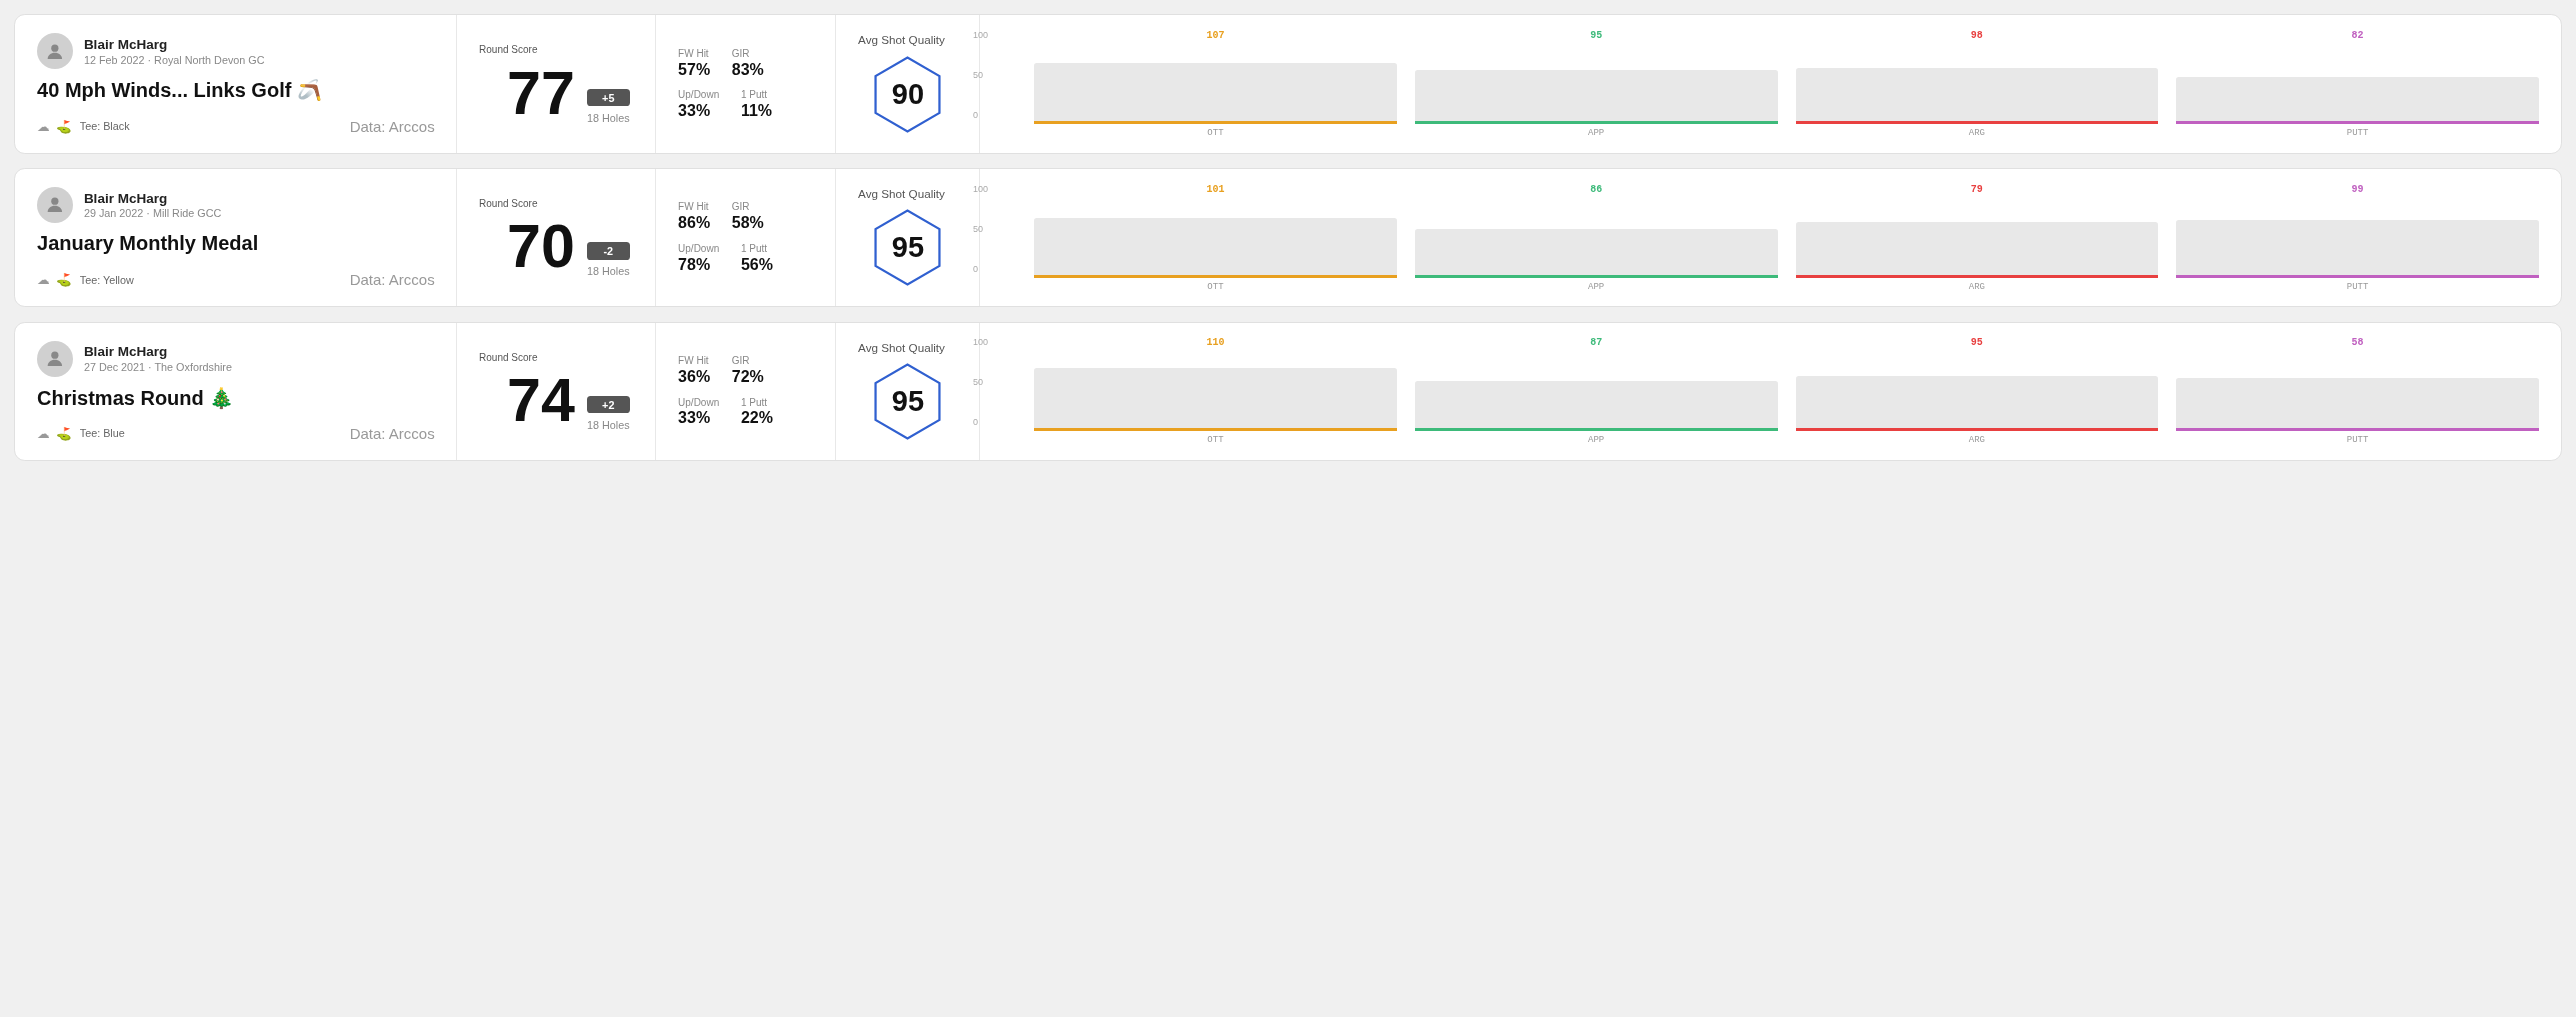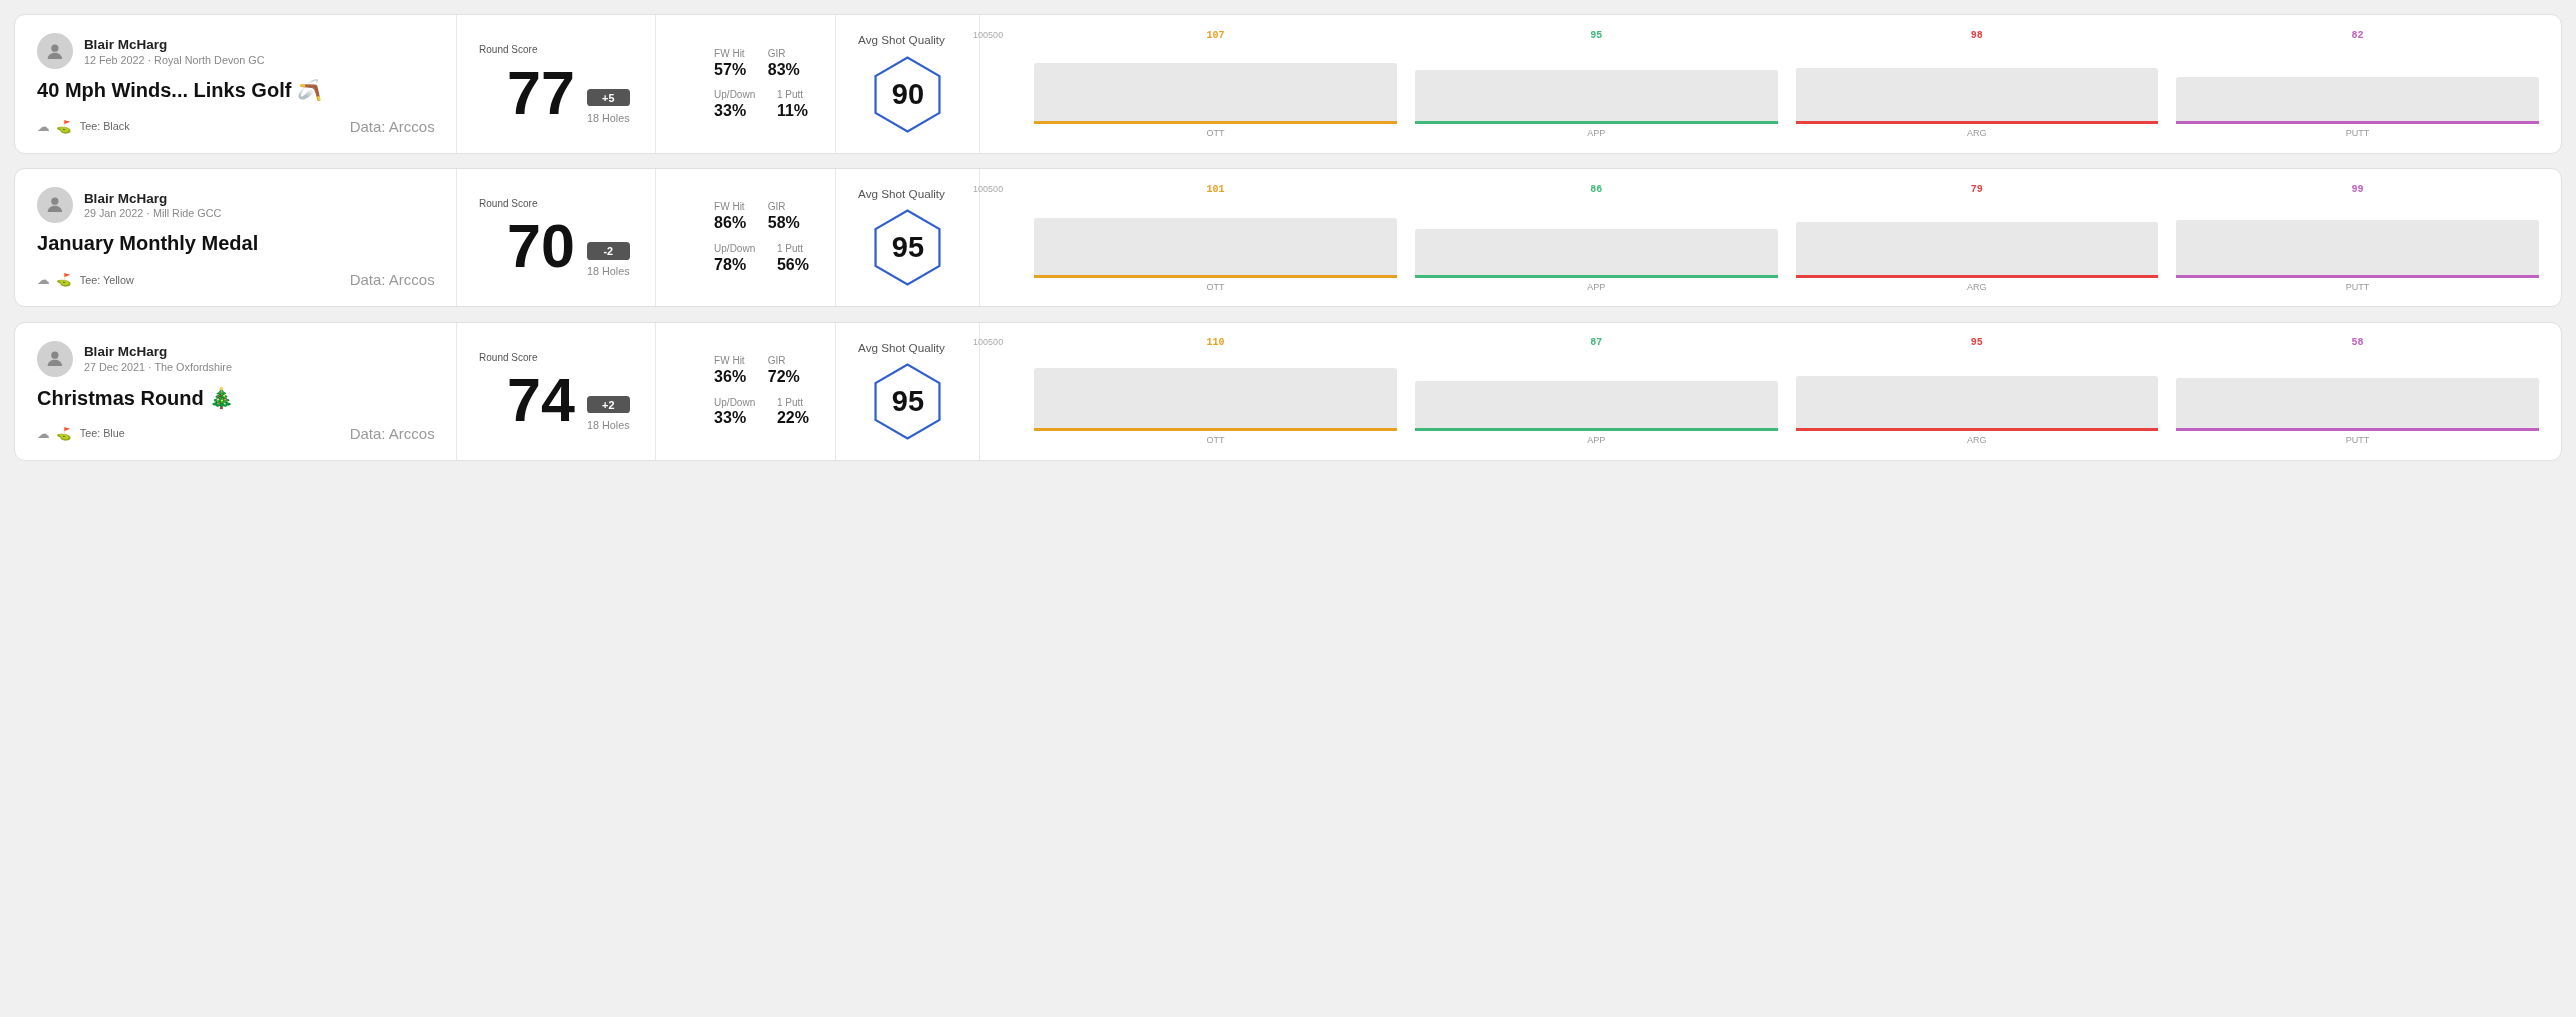--- a/index.html
+++ b/index.html
@@ -132,21 +132,20 @@
       padding: 18px 21.7px;
       border-right: 0.9px solid #e8e8e8;
       display: flex;
       flex-direction: column;
       justify-content: center;
       gap: 10.8px;
     }
     .stats-row {
       display: flex;
       gap: 21.7px;
-      margin-left: 36px;
     }
     .stat-item .stat-label {
       font-size: 10px;
       color: #888;
       margin-bottom: 1.8px;
     }
     .stat-item .stat-value {
       font-size: 16px;
       font-weight: 700;
       color: #111;
@@ -232,28 +231,29 @@
       left: 0;
       right: 0;
       height: 2.7px;
       border-radius: 0;
     }
     .bar-label {
       font-size: 9px;
       color: #999;
       margin-top: 4px;
       text-align: center;
+      font-family: Liberation Mono, monospace;
     }
     .chart-y-labels {
       position: absolute;
       left: -29px;
       top: 0;
       bottom: 18px;
       display: flex;
-      flex-direction: row;
+      flex-direction: column;
       justify-content: space-between;
     }
     .chart-y-label {
       font-size: 9px;
       color: #aaa;
     }
     .chart-container {
       position: relative;
       padding-left: 32px;
     }

